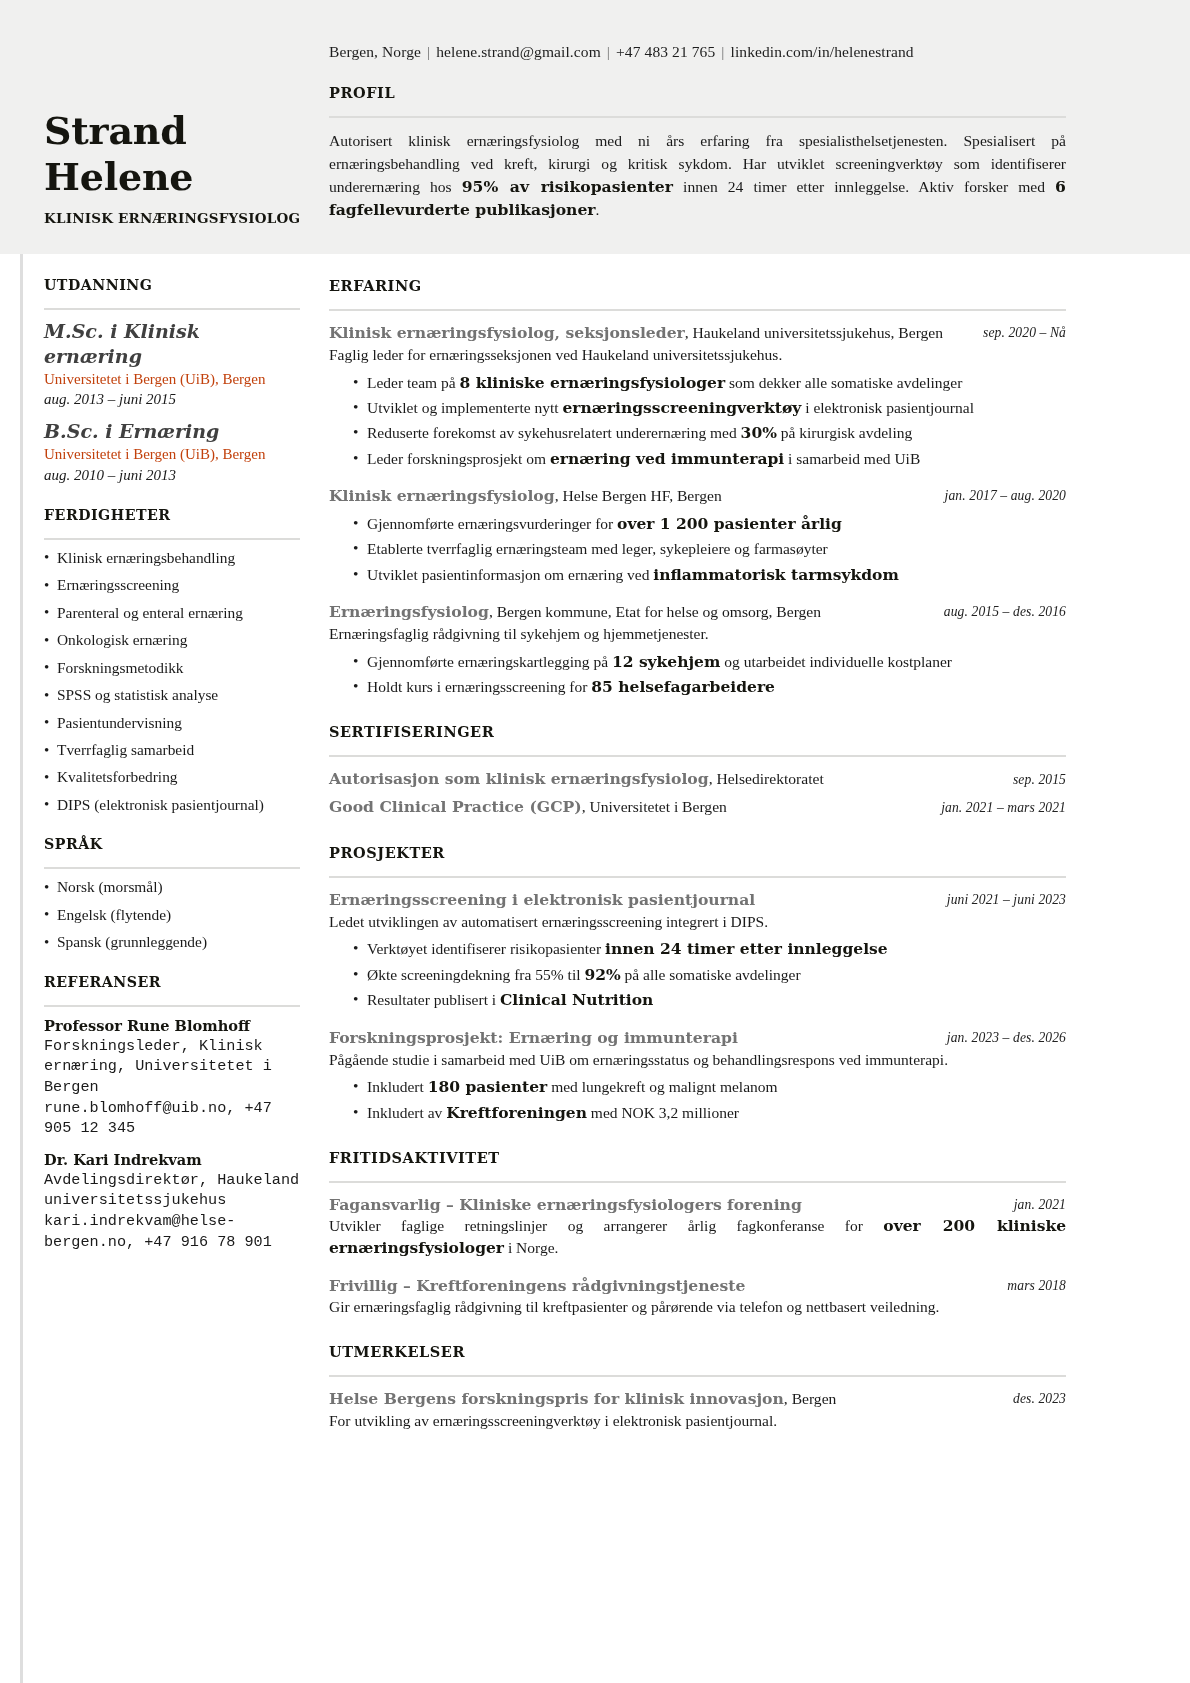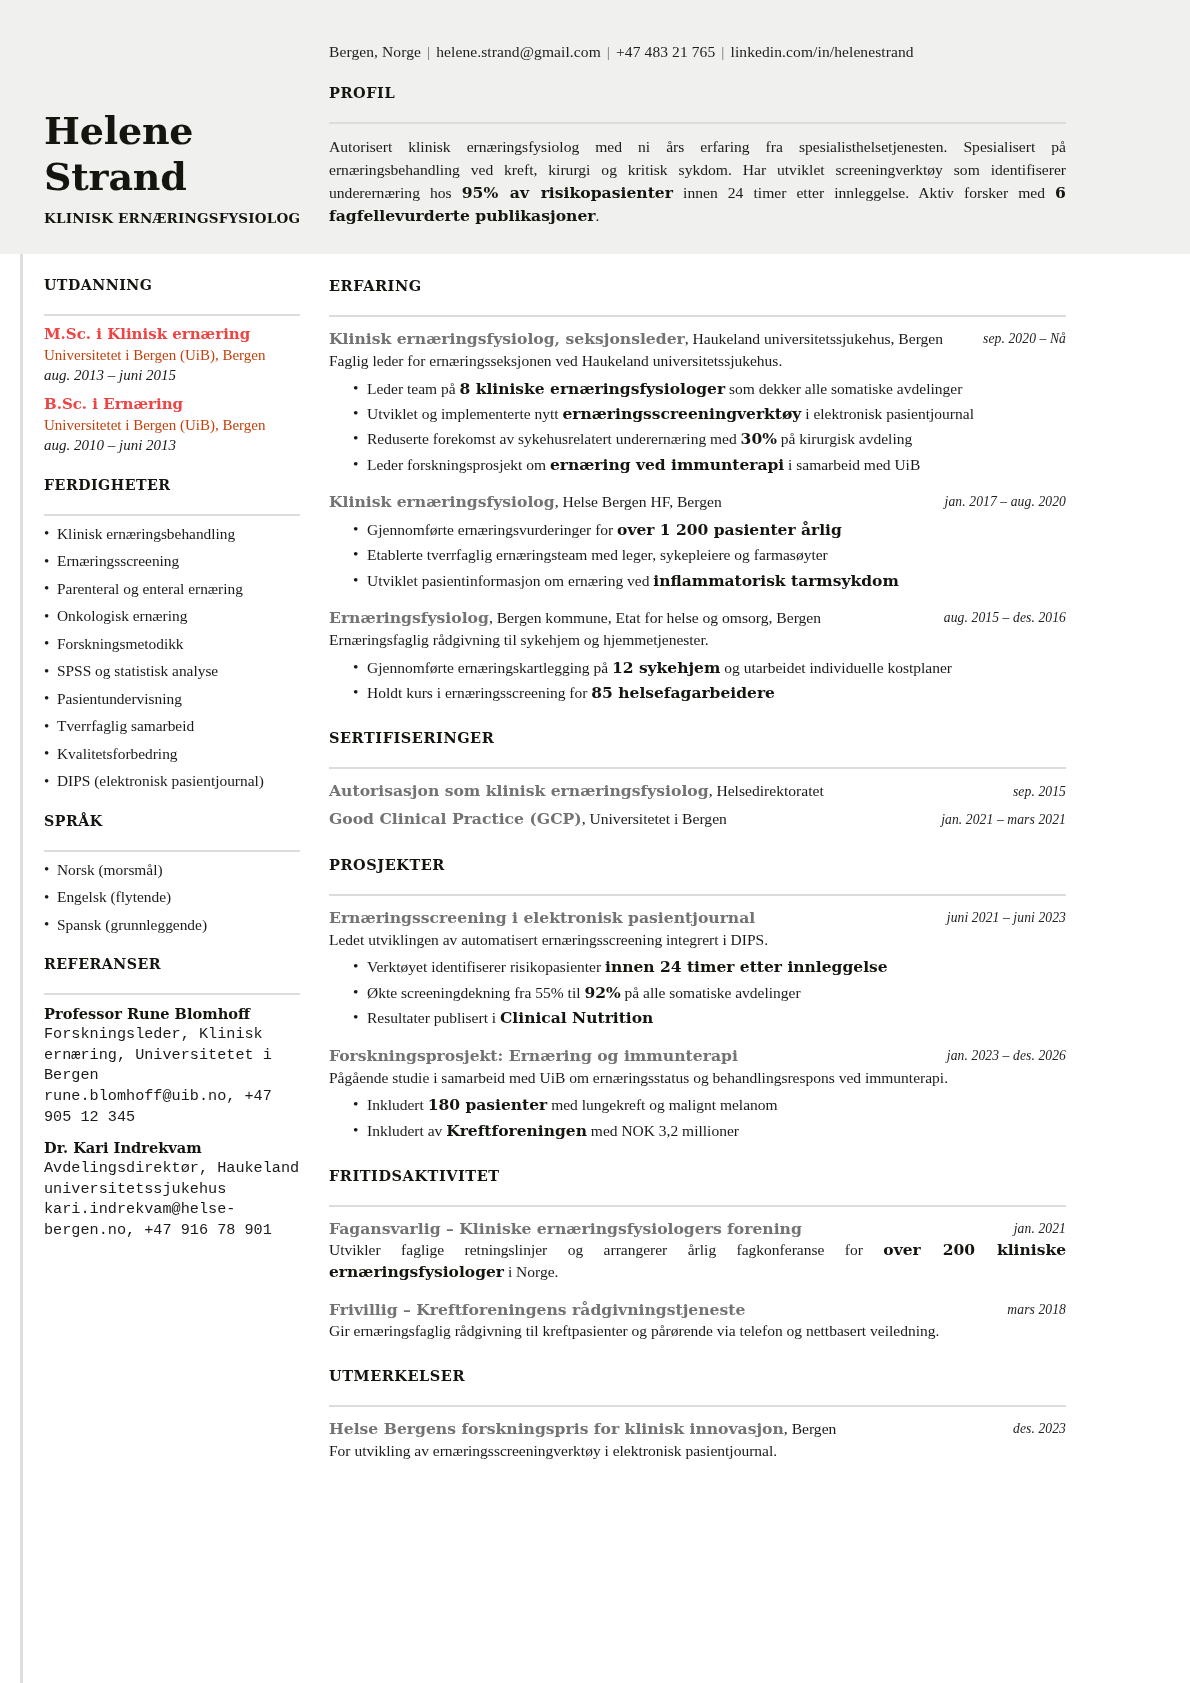--- a/index.html
+++ b/index.html
@@ -87,21 +87,21 @@
     width: 737px;
   }
 
   
   .sec-head {
     font-family: "DejaVu Serif", "Liberation Serif", serif;
     font-weight: 700;
     font-size: 14.5px;
     letter-spacing: 0.55px;
     color: #15150f;
-    padding-bottom: 21px;
+    padding-bottom: 15px;
   }
   .sec-rule {
     height: 2px;
     background: #dcdcda;
     margin-bottom: 11px;
   }
   .sec-rule.thin { height: 1.6px; }
 
   .profil-body {
     font-size: 15.6px;
@@ -128,23 +128,24 @@
   .left-col .sec-rule { margin-bottom: 9px; }
   .block { margin-bottom: 22px; }
   .block:last-child { margin-bottom: 0; }
 
   
   .edu-item { margin-bottom: 10px; }
   .edu-item:last-child { margin-bottom: 0; }
   .edu-deg {
     font-family: "DejaVu Serif", "Liberation Serif", serif;
     font-weight: 700;
-    font-size: 15px;
+    font-size: 19px;
     line-height: 1.32;
-    color: #ef4444;
+    color: #404040;
+    font-style: italic;
   }
   .edu-school {
     font-size: 15px;
     line-height: 1.34;
     color: #c2410c;
   }
   .edu-date {
     font-style: italic;
     font-size: 15px;
     line-height: 1.34;
@@ -274,22 +275,22 @@
 </style>
 </head>
 <body>
 
 <div class="page">
 
   <div class="header-band"></div>
   <div class="left-rule"></div>
 
   <div class="name-block">
+    <div class="name-line">Strand</div>
     <div class="name-line">Helene</div>
-    <div class="name-line">Strand</div>
     <div class="job-title">KLINISK ERNÆRINGSFYSIOLOG</div>
   </div>
 
   <div class="contact">
     <span>Bergen, Norge</span><span class="sep">|</span><span>helene.strand@gmail.com</span><span class="sep">|</span><span>+47 483 21 765</span><span class="sep">|</span><span>linkedin.com/in/helenestrand</span>
   </div>
 
   <div class="profil-wrap">
     <div class="sec-head">PROFIL</div>
     <div class="sec-rule"></div>

